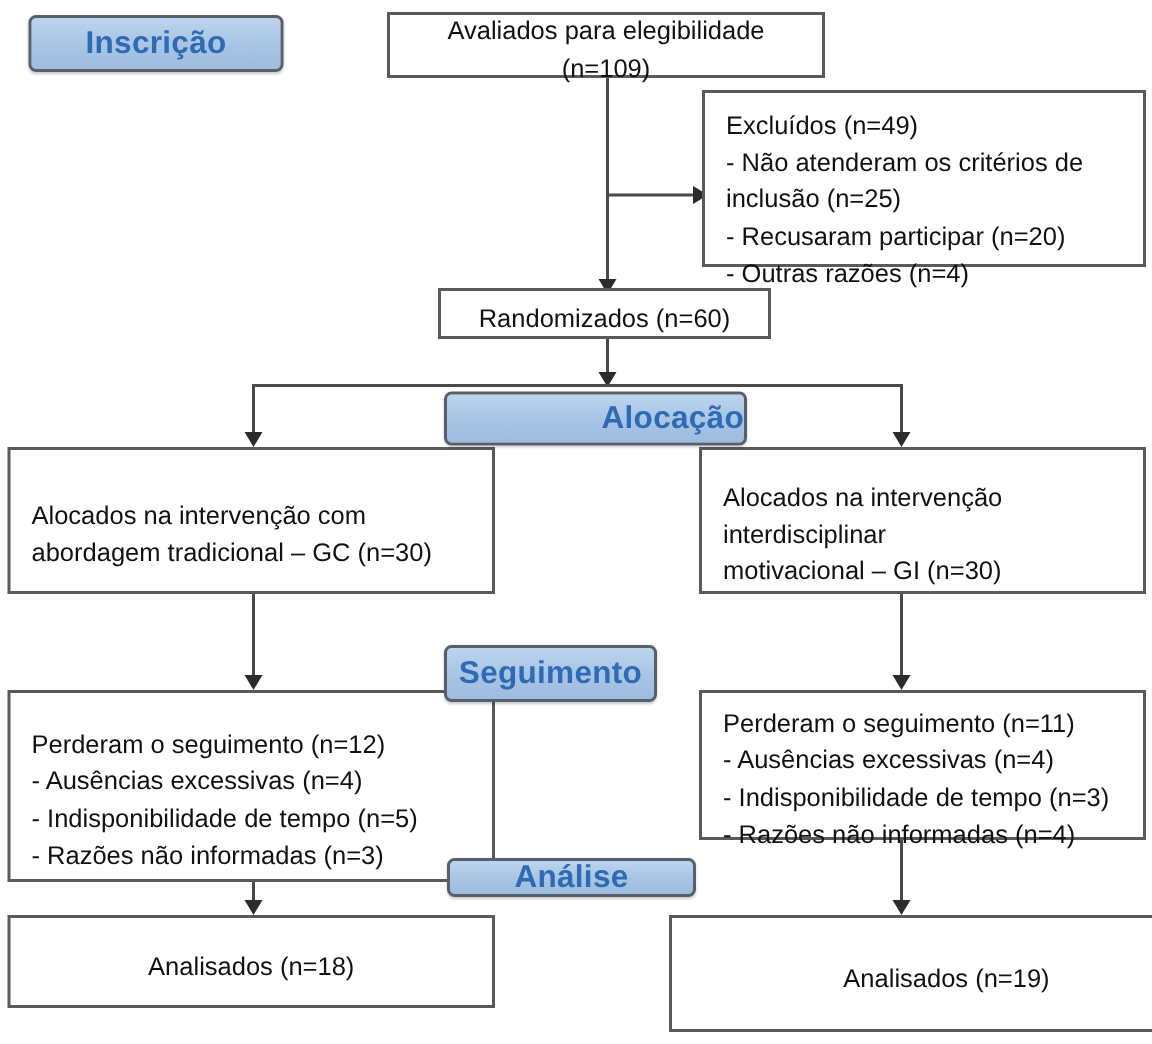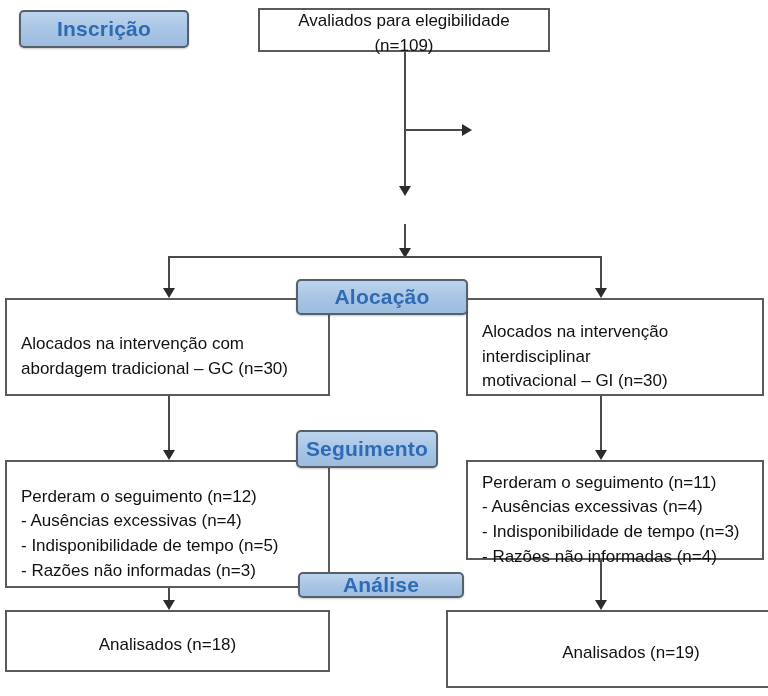--- a/index.html
+++ b/index.html
@@ -103,21 +103,33 @@
   <div class="arrowhead down" style="left:163px;top:600px;"></div>
   <div class="vline" style="left:600px;top:560px;height:48px;"></div>
   <div class="arrowhead down" style="left:595px;top:600px;"></div>
 
   <div class="box center" style="left:258px;top:8px;width:292px;height:44px;">
     <div class="inner">
         <span class="lines">Avaliados para elegibilidade (n=109)</span>
       </div>
   </div>
 
+  <div class="box" style="left:468px;top:60px;width:296px;height:118px;">
+    <div class="inner"><span class="lines">Excluídos (n=49)
+- Não atenderam os critérios de
+  inclusão (n=25)
+- Recusaram participar (n=20)
+- Outras razões (n=4)</span></div>
+  </div>
 
+  <div class="box center" style="left:292px;top:192px;width:222px;height:34px;">
+    <div class="inner">
+        <span class="lines">Randomizados (n=60)</span>
+      </div>
+  </div>
 
   <div class="box vcenter" style="left:5px;top:298px;width:325px;height:98px;">
     <div class="inner">
         <span class="lines">Alocados na intervenção com
 abordagem tradicional – GC (n=30)</span>
       </div>
   </div>
 
   <div class="box vcenter" style="left:466px;top:298px;width:298px;height:98px;">
     <div class="inner">
@@ -154,21 +166,21 @@
   <div class="box center" style="left:446px;top:610px;width:370px;height:78px;">
     <div class="inner">
         <span class="lines">Analisados (n=19)</span>
       </div>
   </div>
 
   <div class="banner" style="left:19px;top:10px;width:170px;height:38px;">
     <span>Inscrição</span>
   </div>
 
-  <div class="banner" style="left:296px;top:279px;width:172px;height:36px;">
+  <div class="banner" style="left:296px;top:261px;width:202px;height:36px;justify-content:flex-end;">
     <span>Alocação</span>
   </div>
 
   <div class="banner" style="left:296px;top:430px;width:142px;height:38px;">
     <span>Seguimento</span>
   </div>
 
   <div class="banner" style="left:298px;top:572px;width:166px;height:26px;">
     <span>Análise</span>
   </div>

